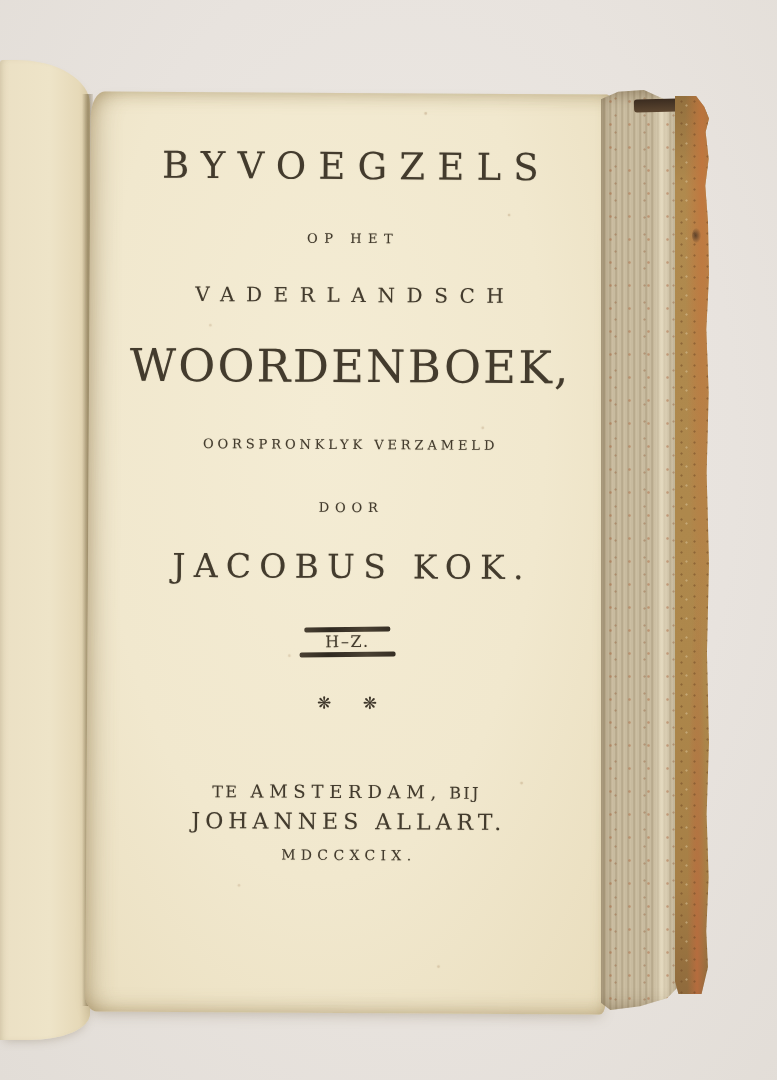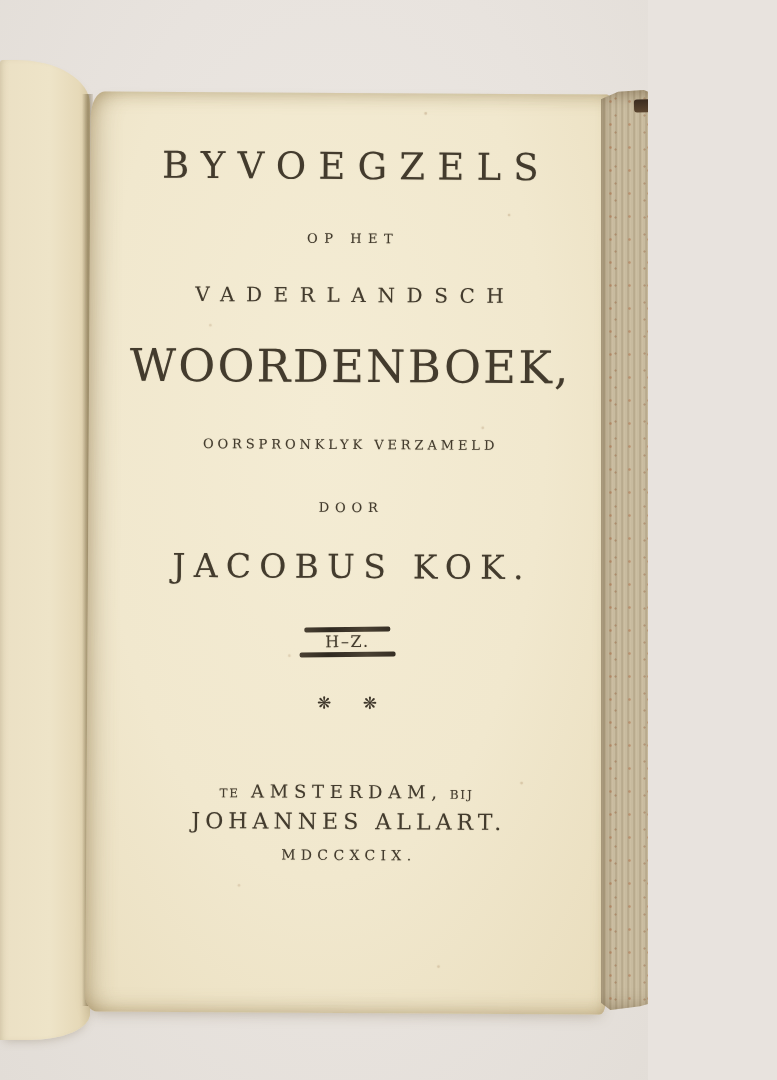--- a/index.html
+++ b/index.html
@@ -1,17 +1,17 @@
 <!DOCTYPE html>
 <html><head>
 <meta charset="utf-8">
 <style>
   html,body{margin:0;padding:0;background:#e8e3de;}
   .scene{
-    position:relative;width:648px;height:1080px;overflow:hidden;
+    position:relative;width:777px;height:1080px;overflow:hidden;
     background:radial-gradient(ellipse at 52% 42%, #ede9e4 0%, #e8e3de 58%, #e2ddd7 100%);
     font-family:"DejaVu Serif","Liberation Serif",serif;
   }
   
   .left-page{
     position:absolute;left:0;top:60px;width:90px;height:980px;
     background:linear-gradient(90deg,#ebe0c4 0%,#eee4c8 55%,#e6d9b8 88%,#d6c7a2 100%);
     border-radius:3px 74px 0 0 / 3px 44px 0 0;
     border-bottom-right-radius:60px 26px;
     box-shadow:inset 5px 0 7px -4px rgba(120,100,60,.28), 0 5px 10px -4px rgba(130,115,90,.35);
@@ -50,21 +50,21 @@
   .hz-rule{display:block;height:5px;border-radius:2px;
       background:linear-gradient(90deg,#4a4133,#2f2920 30%,#4a4133 70%,#352e24);}
   .hz-rule.top{width:90%;margin:0 auto 1px;}
   .hz-rule.bottom{width:100%;margin-top:1px;}
   .hz-text{display:block;font-size:16px;line-height:1.15;letter-spacing:.1em;
       text-shadow:0 0 1px rgba(67,59,45,.35);}
   .ornaments{top:600px;position:absolute;left:0;right:0;text-align:center;
       font-family:"DejaVu Sans",sans-serif;font-size:17px;color:#3e362a;}
   .orn{margin:0 13px;}
   .imprint1{top:688px;}
-  .imp-small{font-size:12px;letter-spacing:.15em;margin-top:12px;}
+  .imp-small{font-size:16px;letter-spacing:.15em;margin-top:12px;}
   .imp-city{font-size:18px;letter-spacing:.32em;margin:0 2px 0 6px;}
   .publisher{top:716px;font-size:22px;letter-spacing:.23em;padding-left:.23em;}
   .year{top:754px;font-size:14px;letter-spacing:.38em;padding-left:.38em;}
   .foxing{position:absolute;top:0;left:0;width:2px;height:2px;border-radius:50%;
       box-shadow:
         334px 19px 1px .4px rgba(150,110,70,.30),
         418px 120px 1px .3px rgba(150,110,70,.28),
         120px 232px 1px .3px rgba(150,110,70,.22),
         393px 333px 1px .4px rgba(150,110,70,.25),
         201px 562px 1px .3px rgba(150,110,70,.22),

